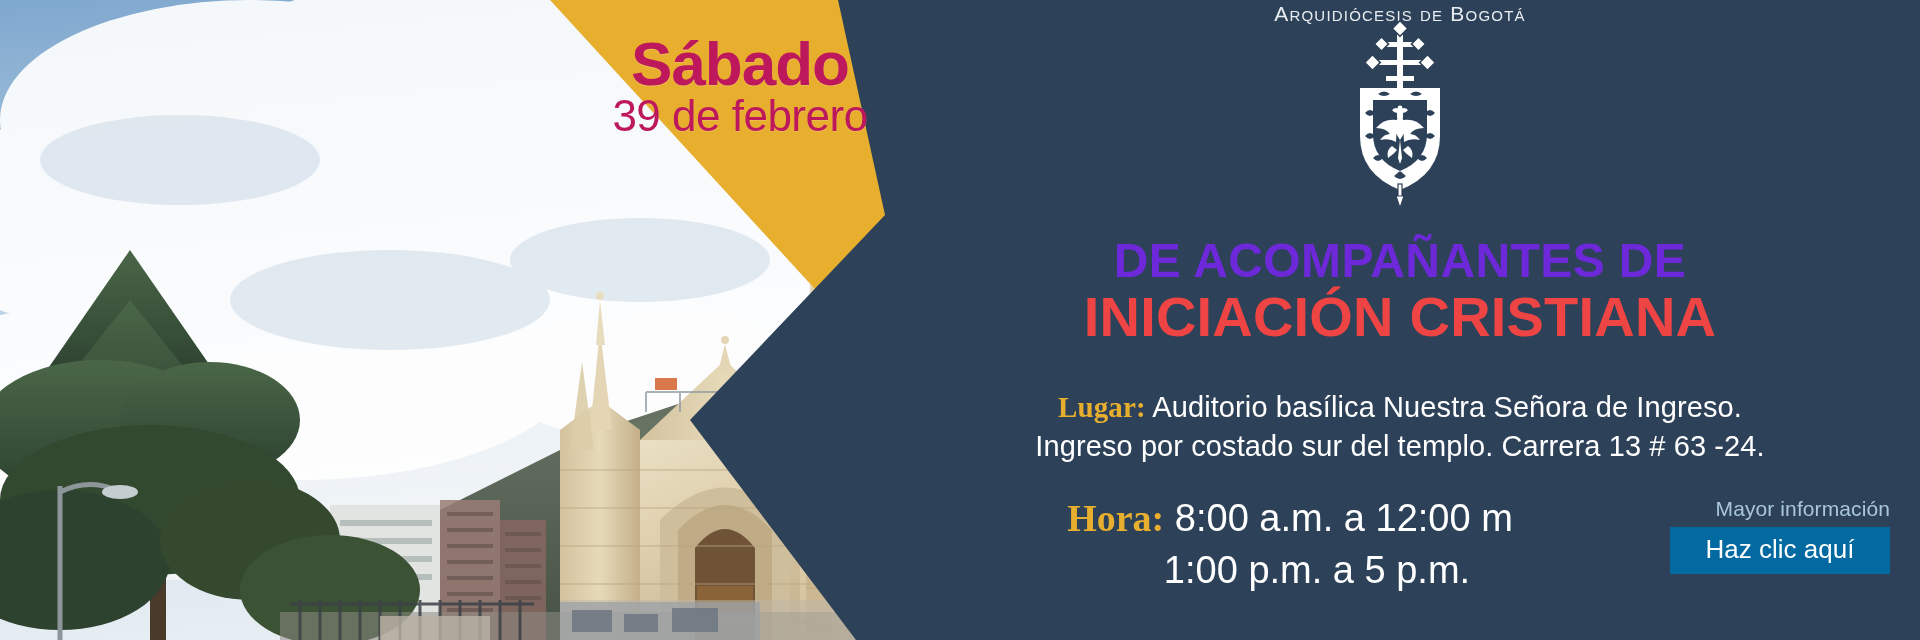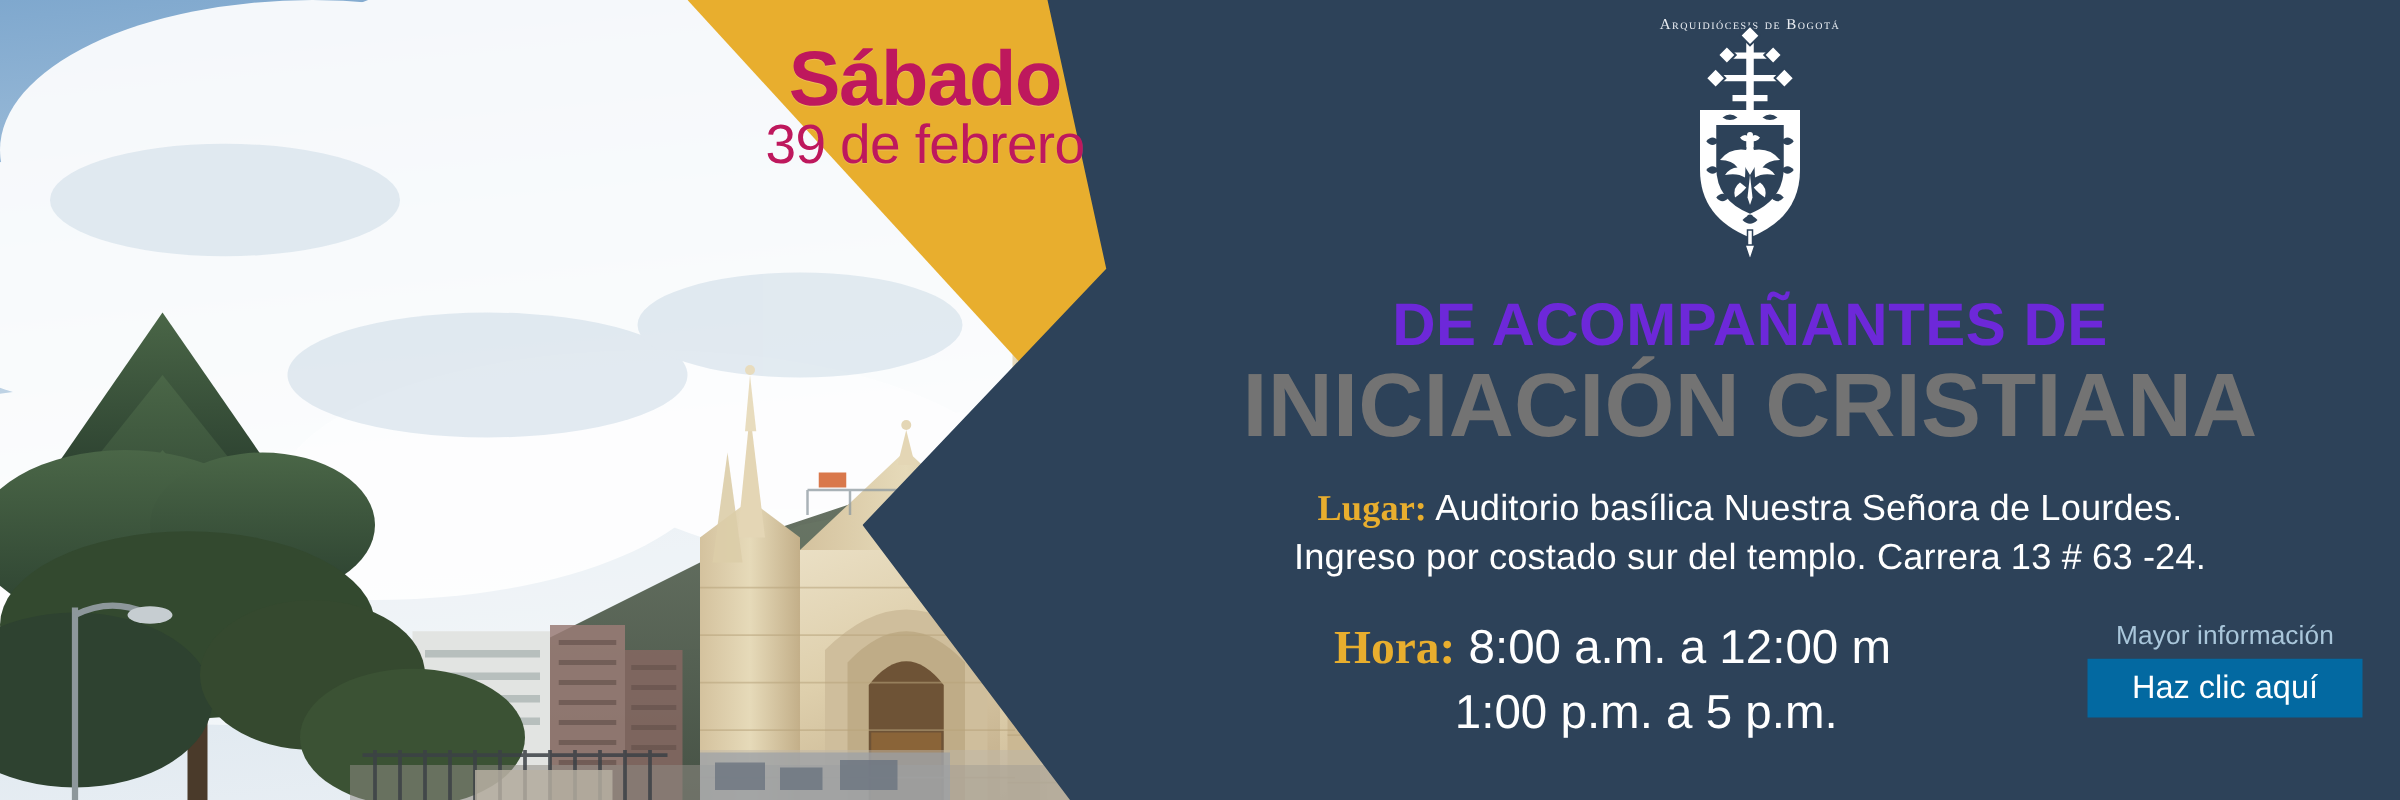--- a/index.html
+++ b/index.html
@@ -42,51 +42,51 @@
     clip-path:polygon(838px 0px, 1920px 0px, 1920px 640px, 856px 640px, 690px 420px, 885px 215px);
     z-index:3;
   }
 
   
   .content{ position:absolute; left:880px; top:0; width:1040px; height:640px; z-index:5; }
 
   .crest{ position:absolute; left:50%; top:18px; transform:translateX(-50%); width:120px; }
   .crest svg{ display:block; width:120px; height:auto; }
   .crest-name{
-    margin-top:12px; text-align:center; color:#E9EDF2;
-    font-family:Liberation Serif, serif;
-    font-size:12px; letter-spacing:1.2px; font-variant:small-caps;
+    margin-top:2px; text-align:center; color:#E9EDF2;
+    font-family:Liberation Sans, sans-serif;
+    font-size:21px; letter-spacing:1.2px; font-variant:small-caps;
     white-space:nowrap;
   }
 
   .head{ position:absolute; left:0; top:232px; width:100%; text-align:center; }
   .head-l1{
     color:#ffffff; font-size:33px; font-weight:bold; letter-spacing:1.2px;
     line-height:1.08;
   }
   .head-l2{
     color:#6d28d9; font-size:48px; font-weight:bold; letter-spacing:.4px;
     line-height:1.12; margin-top:2px;
   }
   .head-l3{
-    color:#737373; font-size:72px; font-weight:bold; letter-spacing:.2px;
+    color:#ef4444; font-size:56px; font-weight:bold; letter-spacing:.2px;
     line-height:1.1; margin-top:-2px;
   }
 
   .details{ position:absolute; left:0; top:388px; width:100%; text-align:center; }
   .line{ color:#ffffff; font-size:29px; line-height:1.34; letter-spacing:.1px; }
   .lbl{ color:#E8AE2E; font-weight:bold;font-family:Liberation Serif, serif; }
 
   .hours{ position:absolute; left:0; top:492px; width:820px; text-align:center; }
   .hline{ color:#ffffff; font-size:38px; line-height:1.38;text-align:center; }
   .hline.indent{ padding-left:54px; }
 
   .cta{ position:absolute; right:30px; top:496px; width:220px; text-align:center; }
   .cta-note{
-    color:#A9C6DA; font-size:21px; line-height:1.25; letter-spacing:.1px;
+    color:#A9C6DA; font-size:21px; line-height:1.25; letter-spacing:.1px;text-align:right;
   }
   .cta-btn{
     display:block; margin-top:5px; background:#0369a1; color:#ffffff;
     font-size:26px; line-height:1; padding:9px 10px 12px;
     text-decoration:none; cursor:pointer;
   }
 </style>
 </head>
 <body>
 
@@ -470,21 +470,21 @@
     <div class="crest-name">Arquidiócesis de Bogotá</div>
 
     <div class="head">
       <div class="head-l2">DE ACOMPAÑANTES DE</div>
       <div class="head-l3">INICIACIÓN CRISTIANA</div>
     </div>
 
     <div class="details">
       <div class="line">
         <span class="lbl">Lugar:</span>
-        <span>Auditorio basílica Nuestra Señora de Lourdes.</span>
+        <span>Auditorio basílica Nuestra Señora de Ingreso.</span>
       </div>
       <div class="line">Ingreso por costado sur del templo. Carrera 13 # 63 -24.</div>
     </div>
 
     <div class="hours">
       <div class="hline">
         <span class="lbl">Hora:</span>
         <span>8:00 a.m. a 12:00 m</span>
       </div>
       <div class="hline indent">1:00 p.m. a 5 p.m.</div>

